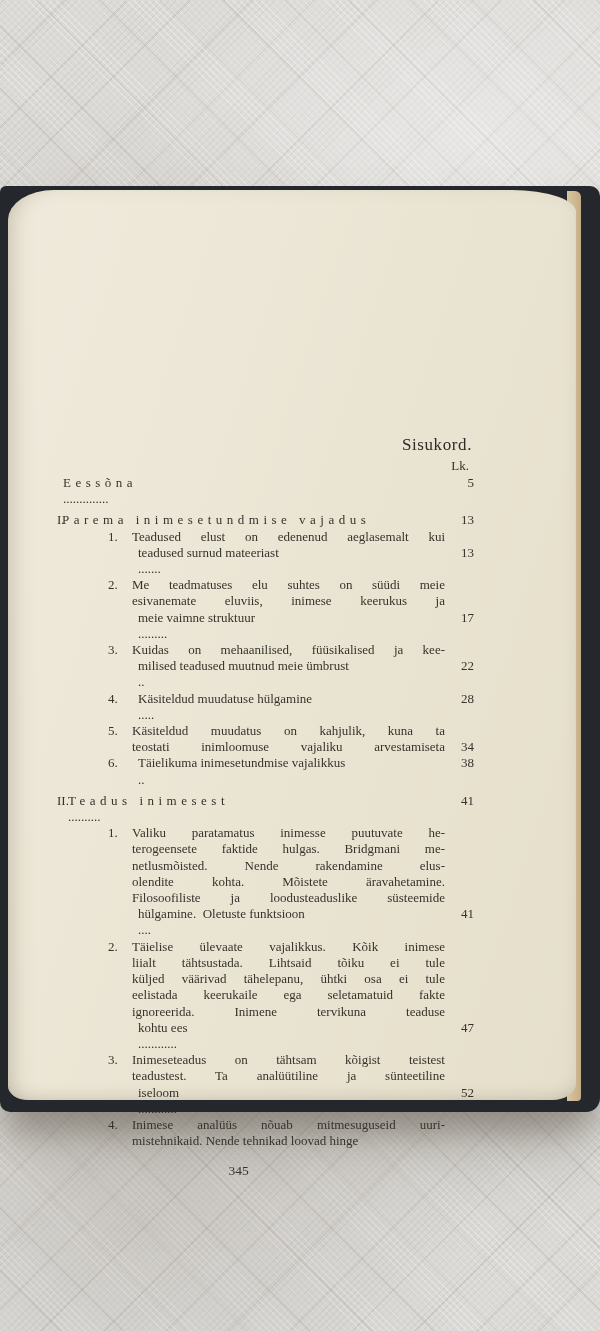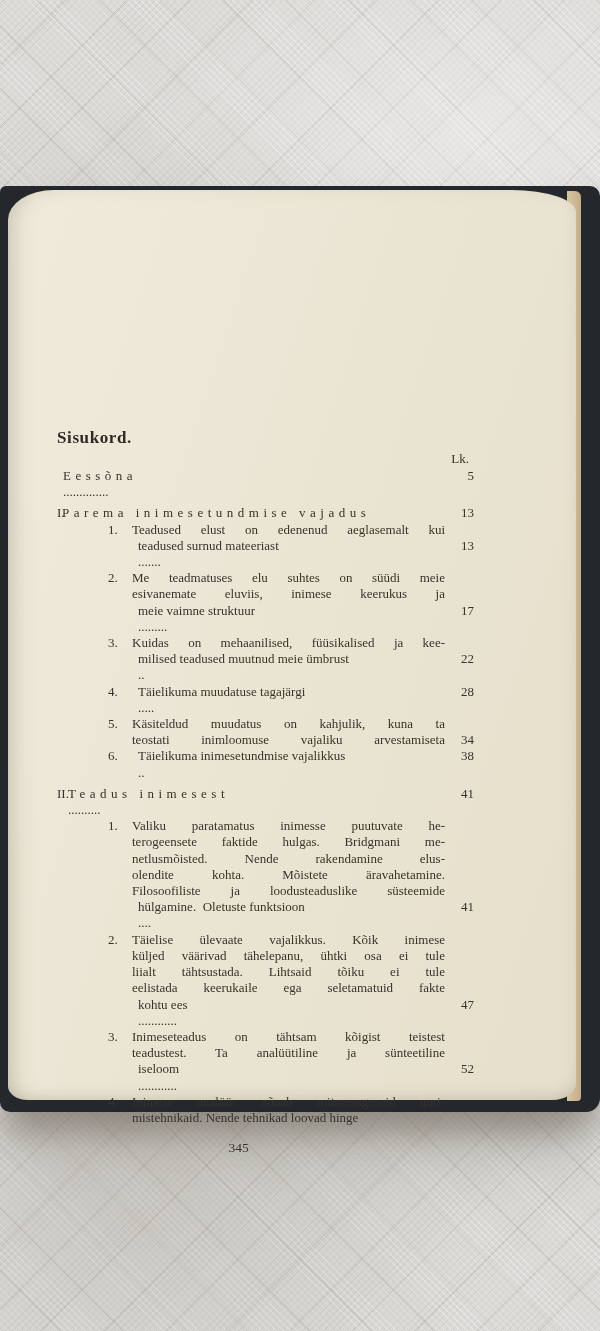--- a/index.html
+++ b/index.html
@@ -41,22 +41,22 @@
   .page {
     position:absolute; left:8px; right:24px; top:4px; bottom:12px;
     background:linear-gradient(108deg,#efeadb 0%,#eae5d3 50%,#e5dfcb 100%);
     border-radius:46px 64px 24px 20px / 30px 22px 16px 14px;
     box-shadow:inset 14px 0 22px -12px rgba(110,98,78,0.35),
                inset -6px -10px 18px -12px rgba(120,108,88,0.30);
   }
 
   .content { position:absolute; left:57px; top:242px; width:415px; color:#35332c; }
 
-  .toc-title { font-size:17px; font-weight:bold; text-align:left;
-               letter-spacing:0.6px; color:#2d2b25; margin-bottom:3px; }
+  .toc-title { font-size:17px; font-weight:normal; text-align:right;
+               letter-spacing:0.6px; color:#2d2b25; margin-bottom:3px;margin-top:7px; }
 
   .lk-row { text-align:right; padding-right:3px; font-size:13px; height:17px; }
 
   .toc-row { position:relative; font-size:13px; line-height:16.2px;
              min-height:16.2px; padding-right:27px; }
   .toc-row.gap { margin-top:5px; }
 
   .pg { position:absolute; right:-2px; top:0; width:44px; text-align:right;
         padding-right:0; font-size:13px; }
 
@@ -174,21 +174,21 @@
               <span class="dots">
                 <span>.</span>
                 <span>.</span>
               </span>
             </div>
             <span class="pg">22</span>
           </div>
           <div class="toc-row item">
             <span class="np">4.</span>
             <div class="tx fx">
-              <span class="txt">Täielikuma muudatuse tagajärgi</span>
+              <span class="txt">Käsiteldud muudatuse hülgamine</span>
               <span class="dots">
                 <span>.</span>
                 <span>.</span>
                 <span>.</span>
                 <span>.</span>
                 <span>.</span>
               </span>
             </div>
             <span class="pg">28</span>
           </div>
@@ -256,27 +256,30 @@
                 <span>.</span>
               </span>
             </div>
             <span class="pg">41</span>
           </div>
           <div class="toc-row item">
             <span class="np">2.</span>
             <div class="tx j"><span class="txt">Täielise ülevaate vajalikkus.  Kõik inimese</span></div>
           </div>
           <div class="toc-row cont">
+            <div class="tx j"><span class="txt">liialt tähtsustada.  Lihtsaid tõiku ei tule</span></div>
+          </div>
+          <div class="toc-row cont">
             <div class="tx j"><span class="txt">küljed väärivad tähelepanu, ühtki osa ei tule</span></div>
           </div>
           <div class="toc-row cont">
-            <div class="tx j"><span class="txt">liialt tähtsustada.  Lihtsaid tõiku ei tule</span></div>
-          </div>
-          <div class="toc-row cont">
             <div class="tx j"><span class="txt">eelistada keerukaile ega seletamatuid fakte</span></div>
+          </div>
+          <div class="toc-row cont">
+            <div class="tx j"><span class="txt">ignoreerida.  Inimene tervikuna teaduse</span></div>
           </div>
           <div class="toc-row cont">
             <div class="tx fx">
               <span class="txt">kohtu ees</span>
               <span class="dots">
                 <span>.</span>
                 <span>.</span>
                 <span>.</span>
                 <span>.</span>
                 <span>.</span>

